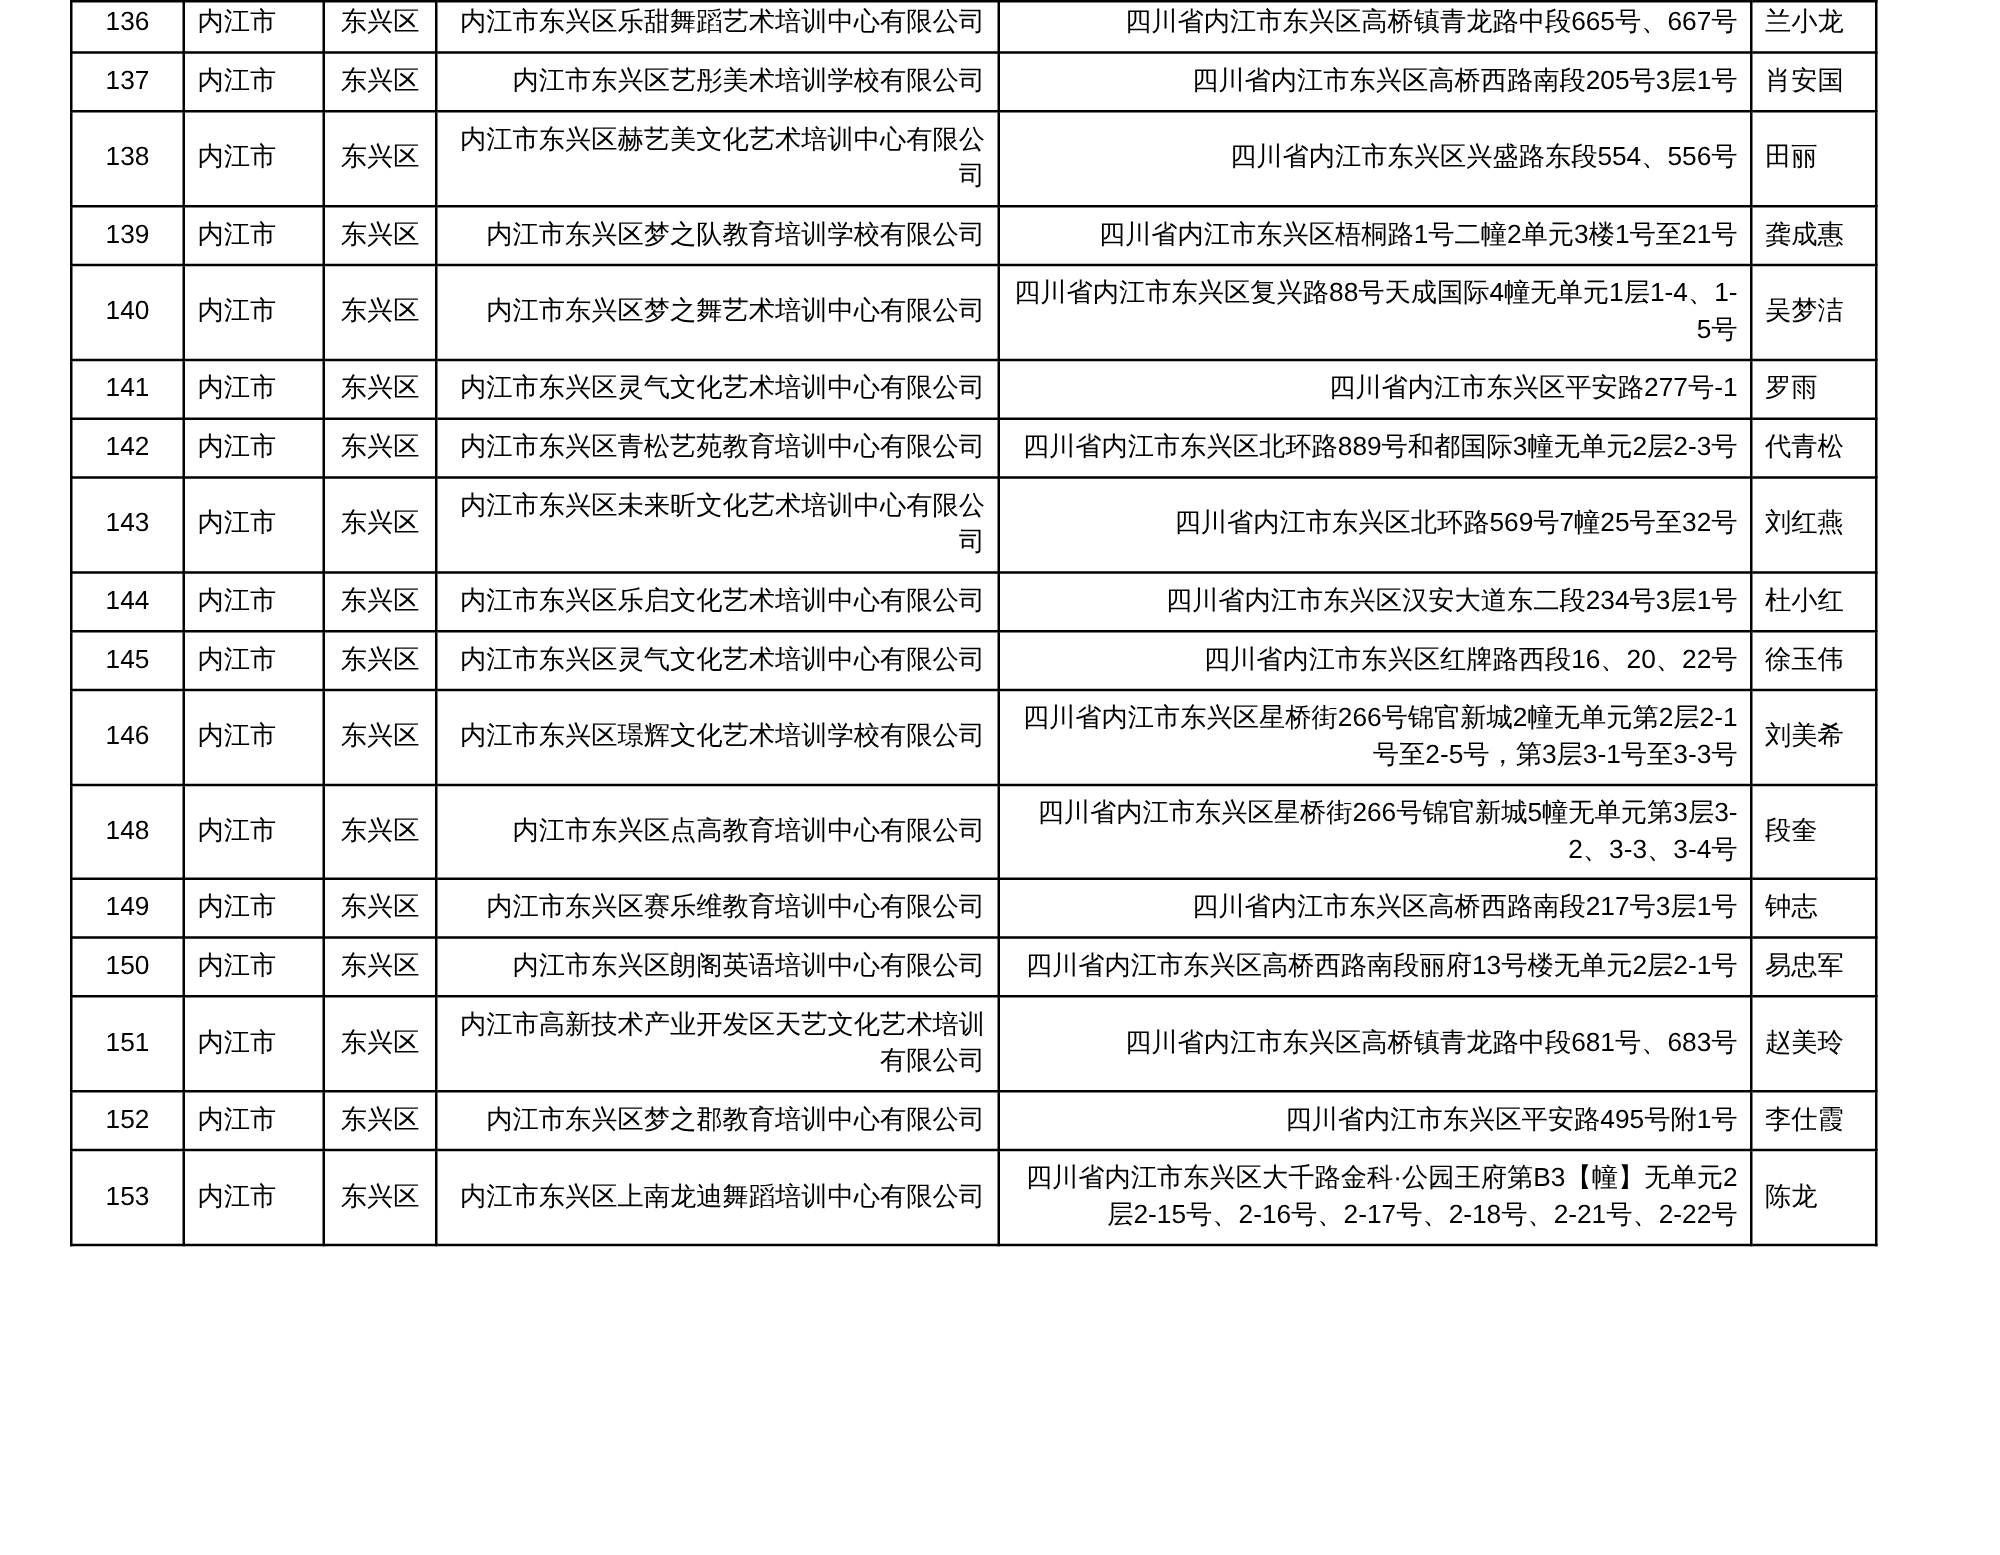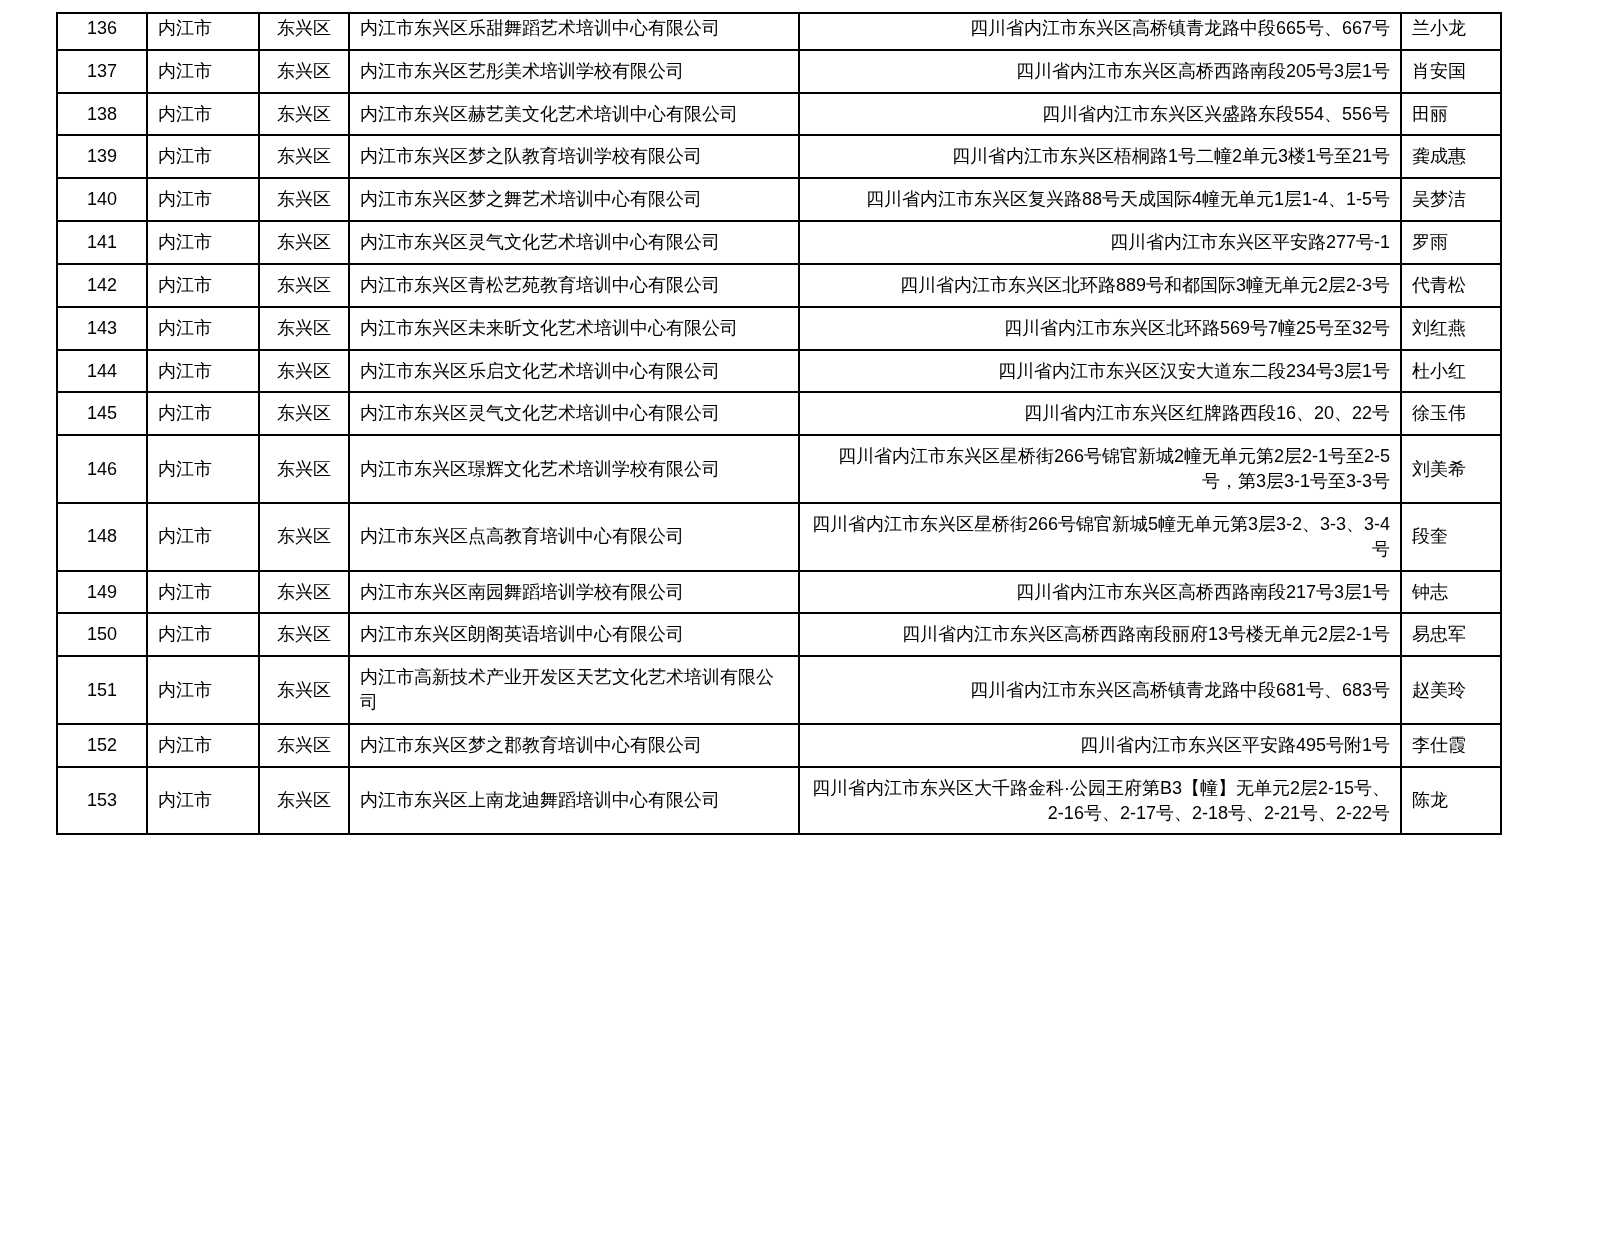--- a/index.html
+++ b/index.html
@@ -19,42 +19,42 @@
     width: 1600px;
     height: 1244px;
     background: #ffffff;
     box-sizing: border-box;
   }
   table.roster {
     border-collapse: collapse;
     table-layout: fixed;
     width: 1444px;
     margin-left: 56px;
-    margin-top: 12px;
-    font-size: 18px;
+    margin-top: 0;
+    font-size: 21px;
   }
   table.roster td {
     border: 2px solid #000000;
     padding: 8px 10px;
     vertical-align: middle;
     line-height: 1.38;
     word-break: break-all;
   }
   
   col.c-index { width: 90px; }
   col.c-city  { width: 112px; }
   col.c-dist  { width: 90px; }
   col.c-name  { width: 450px; }
   col.c-addr  { width: 602px; }
   col.c-person{ width: 100px; }
 
   td.index   { text-align: center; }
   td.city    { }
   td.dist    { text-align: center; }
-  td.name    { text-align: left; }
+  td.name    { text-align: right; }
   td.addr    { text-align: right; }
   td.person  { text-align: left; }
 
   
   tr.first td { padding-top: 2px; }
 </style>
 </head>
 <body>
 
 <div class="page">
@@ -161,21 +161,21 @@
           <td class="city">内江市</td>
           <td class="dist">东兴区</td>
           <td class="name">内江市东兴区点高教育培训中心有限公司</td>
           <td class="addr">四川省内江市东兴区星桥街266号锦官新城5幢无单元第3层3-2、3-3、3-4号</td>
           <td class="person">段奎</td>
         </tr>
         <tr>
           <td class="index">149</td>
           <td class="city">内江市</td>
           <td class="dist">东兴区</td>
-          <td class="name">内江市东兴区南园舞蹈培训学校有限公司</td>
+          <td class="name">内江市东兴区赛乐维教育培训中心有限公司</td>
           <td class="addr">四川省内江市东兴区高桥西路南段217号3层1号</td>
           <td class="person">钟志</td>
         </tr>
         <tr>
           <td class="index">150</td>
           <td class="city">内江市</td>
           <td class="dist">东兴区</td>
           <td class="name">内江市东兴区朗阁英语培训中心有限公司</td>
           <td class="addr">四川省内江市东兴区高桥西路南段丽府13号楼无单元2层2-1号</td>
           <td class="person">易忠军</td>

